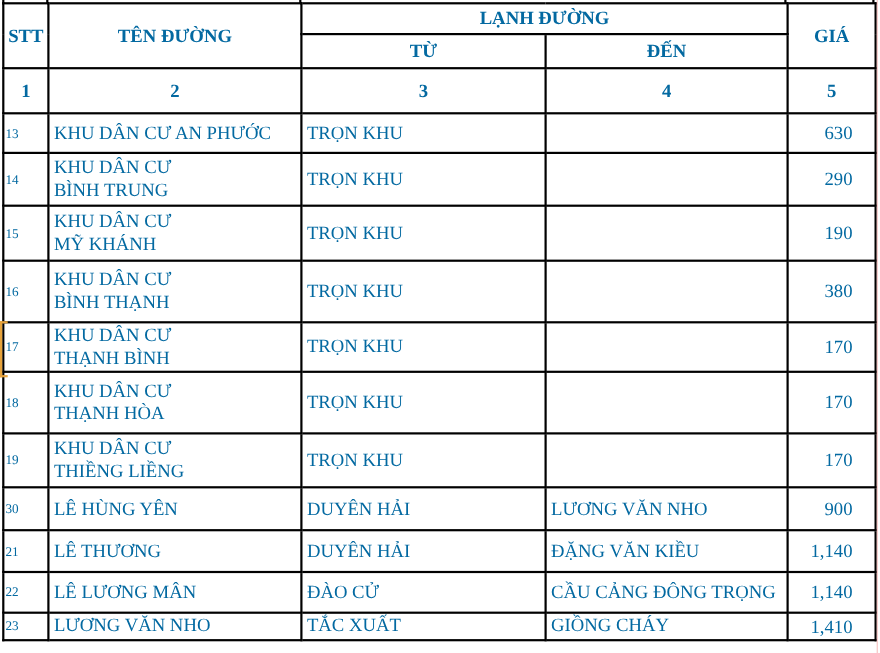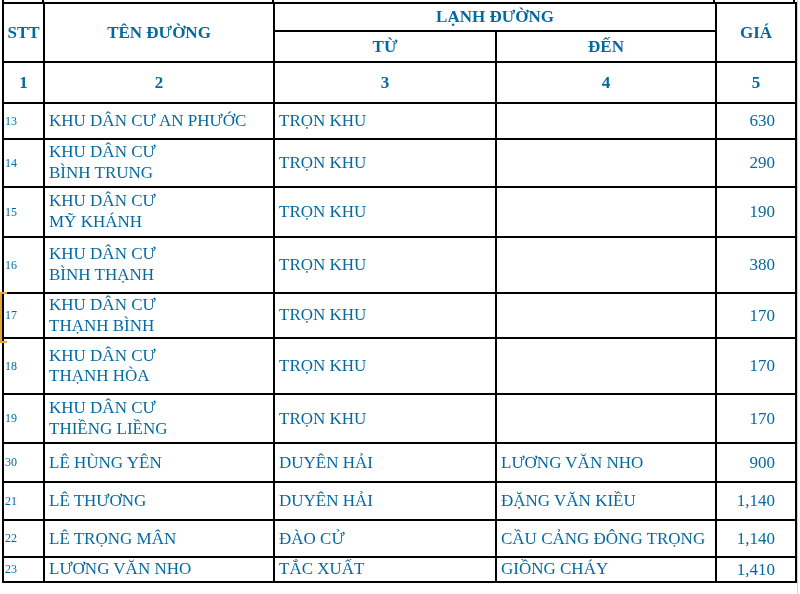--- a/index.html
+++ b/index.html
@@ -190,21 +190,21 @@
     </tr>
     <tr style="height:38px">
       <td class="c-stt">21</td>
       <td class="c-name">LÊ THƯƠNG</td>
       <td class="c-from">DUYÊN HẢI</td>
       <td class="c-to">ĐẶNG VĂN KIỀU</td>
       <td class="c-price">1,140</td>
     </tr>
     <tr style="height:37px">
       <td class="c-stt">22</td>
-      <td class="c-name">LÊ TRỌNG MÂN</td>
+      <td class="c-name">LÊ LƯƠNG MÂN</td>
       <td class="c-from">ĐÀO CỬ</td>
       <td class="c-to">CẦU CẢNG ĐÔNG TRỌNG</td>
       <td class="c-price">1,140</td>
     </tr>
     <tr style="height:16px">
       <td class="c-stt">23</td>
       <td class="c-name">LƯƠNG VĂN NHO</td>
       <td class="c-from">TẮC XUẤT</td>
       <td class="c-to">GIỒNG CHÁY</td>
       <td class="c-price">1,410</td>

